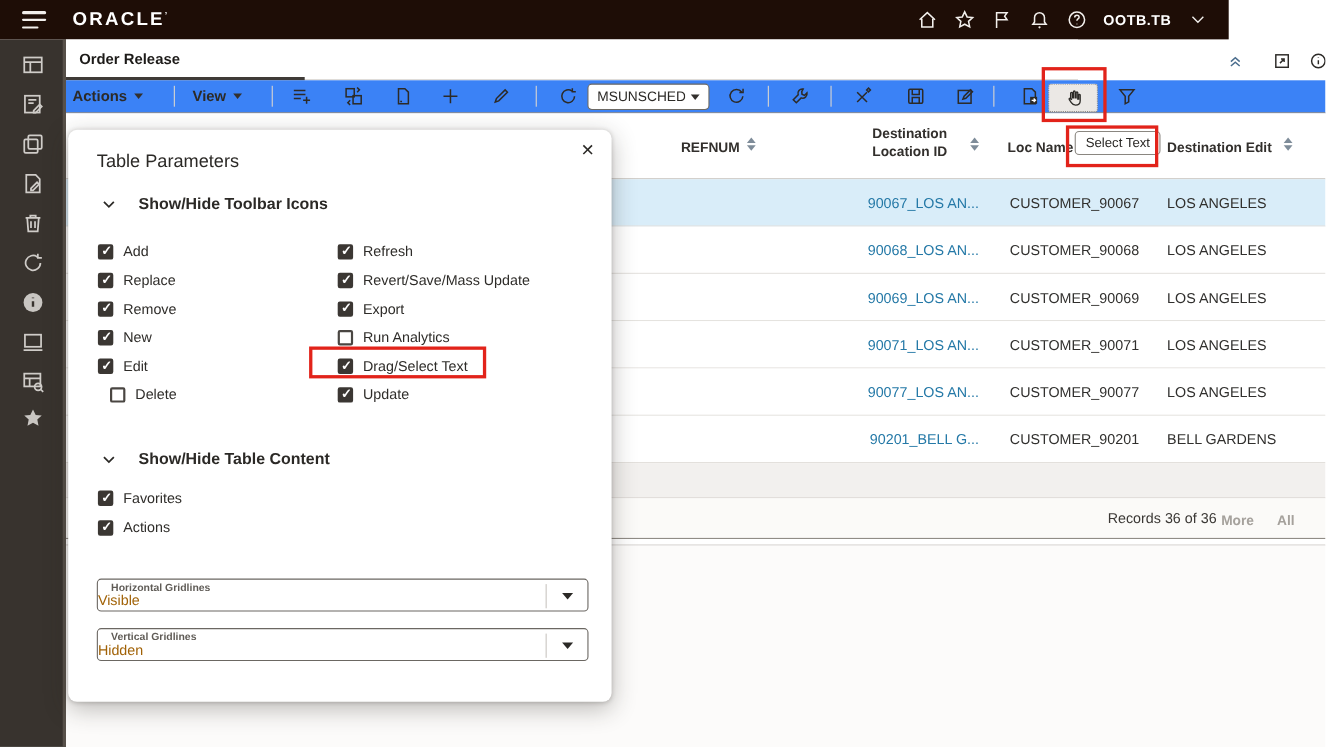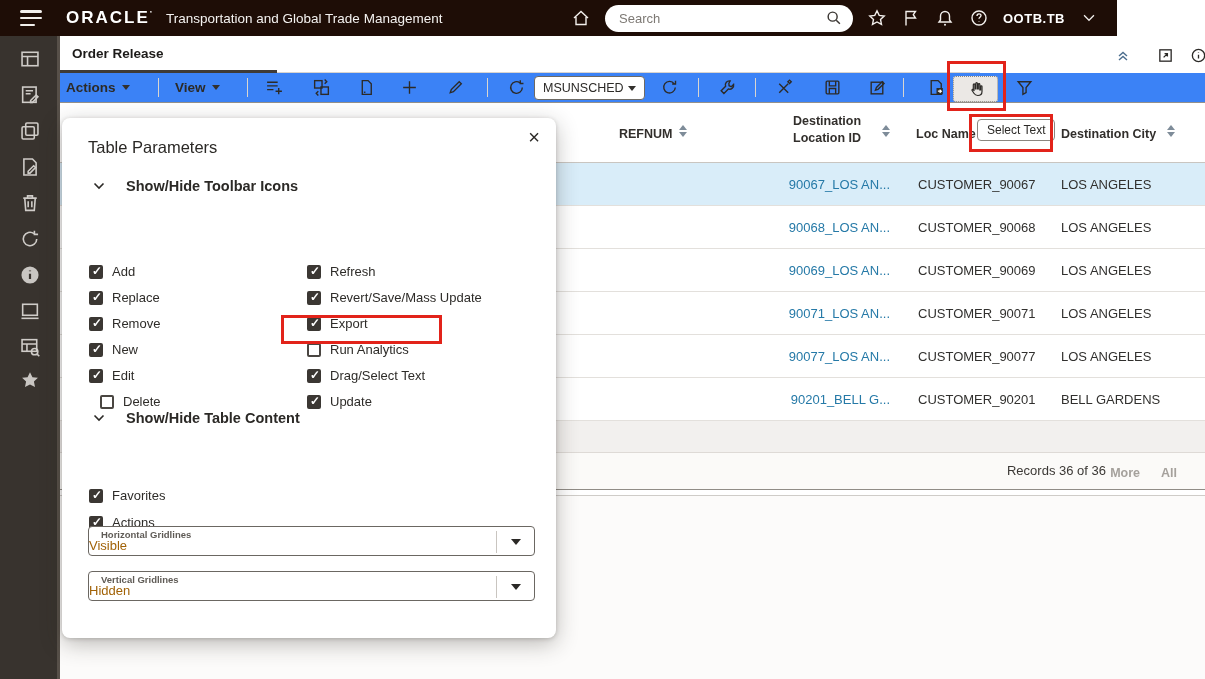--- a/index.html
+++ b/index.html
@@ -85,21 +85,21 @@
   #redbox-tip  { left:909px; top:78px; width:84px; height:38px; }
 
   
   #dialog { position:absolute; left:2px; top:82px; width:494px; height:520px; background:#fff; border-radius:8px;
             box-shadow:0 6px 22px rgba(40,35,30,.3), 0 1px 4px rgba(40,35,30,.2); z-index:10; }
   #dialog-close { position:absolute; right:16px; top:8px; font-size:20px; color:#2b2926; cursor:pointer; }
   #dialog-title { position:absolute; left:26px; top:20px; font-size:16.5px; color:#2b2926; }
   .sect { position:absolute; display:flex; align-items:center; gap:20px; cursor:pointer; }
   .sect svg { fill:none; stroke:#2b2926; stroke-width:1.6; }
   .sect .stitle { font-size:14.5px; font-weight:bold; color:#2b2926; }
-  .cbrow { position:absolute; display:flex; align-items:center; gap:9px; cursor:pointer;margin-top:43px; }
+  .cbrow { position:absolute; display:flex; align-items:center; gap:9px; cursor:pointer; }
   .cb { width:14px; height:14px; border:2px solid #4a4642; border-radius:2px; background:#fff; position:relative; }
   .cb.on { background:#3b3733; border-color:#3b3733; }
   .cb.on::after { content:"✓"; position:absolute; left:1px; top:-3px; color:#fff; font-size:12px; font-weight:bold; }
   .cblabel { font-size:13px; color:#2e2c29; }
   #redbox-drag { position:absolute; left:219px; top:197px; width:161px; height:29px; border:3px solid #e2231a; pointer-events:none; }
   .selfield { position:absolute; left:26px; width:447px; height:30px; border:1px solid #6b6762; border-radius:4px; background:#fff; cursor:pointer; }
   .selfield .flabel { position:absolute; left:12px; top:2px; font-size:9.5px; color:#5f5b56;font-weight:bold; }
   .selfield .fval { position:absolute; left:0; bottom:2px; font-size:13px; color:#a16207; }
   .selfield .fdiv { position:absolute; right:37px; top:4px; width:1px; height:22px; background:#c9c5c0; }
   .selfield .fcaret { position:absolute; right:13px; top:12px; width:0; height:0;
@@ -110,34 +110,26 @@
 
 <div id="stage">
 
   <div id="topbar">
     <div id="hamburger">
         <span></span>
         <span></span>
         <span></span>
       </div>
     <div id="brand"><span>ORACLE</span><sup>’</sup></div>
-    <div id="apptitle">Transportation and Global Trade Management</div>
     <div id="topbar-right">
       <span class="tb-icon">
         <svg width="20" height="20" viewBox="0 0 20 20">
             <path d="M3 10l7-6.5L17 10M5 9v7.5h10V9"></path>
           </svg>
       </span>
-      <div id="searchpill">
-        <input type="text" placeholder="Search" style="">
-        <svg width="18" height="18" viewBox="0 0 20 20">
-            <circle cx="8.5" cy="8.5" r="5"></circle>
-            <path d="M12.5 12.5l4 4"></path>
-          </svg>
-      </div>
       <span class="tb-icon">
         <svg width="20" height="20" viewBox="0 0 20 20">
             <path d="M10 2.8l2.2 4.6 5 .6-3.7 3.4 1 5L10 14l-4.5 2.4 1-5L2.8 8l5-.6z"></path>
           </svg>
       </span>
       <span class="tb-icon">
         <svg width="20" height="20" viewBox="0 0 20 20">
             <path d="M5 17.5V3.5h9.5l-2.2 3.2 2.2 3.3H5"></path>
           </svg>
       </span>
@@ -327,21 +319,21 @@
       <span class="sort" style="left:619px; top:22px">
           <i class="up"></i>
           <i class="dn"></i>
         </span>
       <span class="th" style="left:733px; top:10px; width:80px; line-height:1.35">Destination Location ID</span>
       <span class="sort" style="left:822px; top:22px">
           <i class="up"></i>
           <i class="dn"></i>
         </span>
       <span class="th" style="left:856px; top:24px">Loc Name</span>
-      <span class="th" style="left:1001px; top:24px">Destination City</span>
+      <span class="th" style="left:1001px; top:24px">Destination Edit</span>
       <span class="sort" style="left:1107px; top:22px">
           <i class="up"></i>
           <i class="dn"></i>
         </span>
     </div>
 
     <div class="row on" style="top:127px">
       <span class="cell link" style="left:700px; width:130px">90067_LOS AN...</span>
       <span class="cell" style="left:858px">CUSTOMER_90067</span>
       <span class="cell" style="left:1001px">LOS ANGELES</span>

